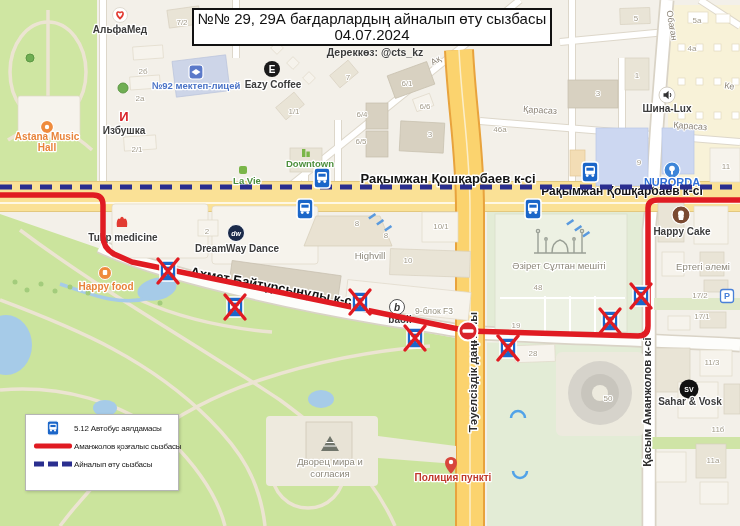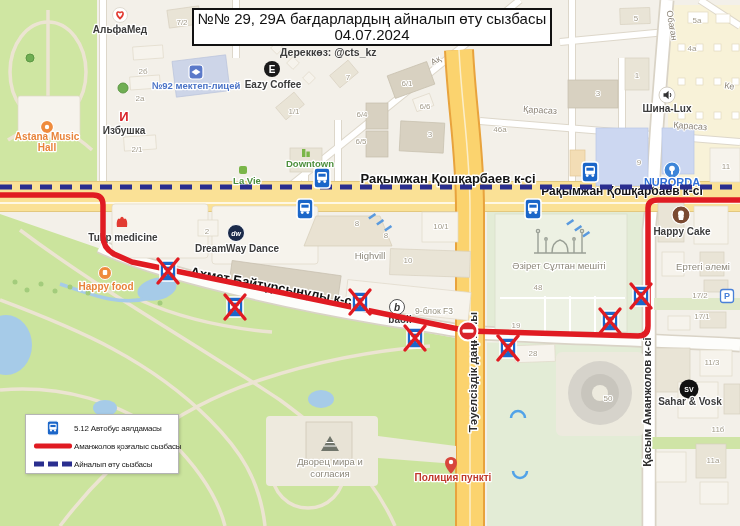--- a/index.html
+++ b/index.html
@@ -24,24 +24,24 @@
   
   .b{fill:#e9e4d6;stroke:#d8d0bf;stroke-width:.7;}
   .bw{fill:#f6f3ec;stroke:#e0d9c9;stroke-width:.7;}
   .bg{fill:#cdd5e8;stroke:#b9c3dc;stroke-width:.7;}
   .bl{fill:#ccd7f1;stroke:#b8c5e6;stroke-width:.7;}
   .bt{fill:#f3ddb5;stroke:#e2c794;stroke-width:.7;}
   .bd{fill:#d8d1c1;stroke:#c6bead;stroke-width:.7;}
   
   .title-box{position:absolute;left:192px;top:8px;width:356px;background:#ffffff;border:2px solid #111;
     text-align:center;color:#111;font-size:15px;line-height:15.5px;padding:1px 0 2px;z-index:30;}
-  .source-line{position:absolute;left:280px;top:46px;width:190px;font-size:10.5px;
+  .source-line{position:absolute;left:280px;top:46px;width:190px;text-align:center;font-size:10.5px;
     font-weight:bold;color:#3c3c3c;z-index:30;text-shadow:0 0 2px #fff,0 0 2px #fff;}
   .legend{position:absolute;left:25px;top:414px;width:154px;background:#ffffff;border:1px solid #b5b5b5;
-    box-shadow:1px 1px 3px rgba(0,0,0,.18);z-index:30;padding:4px 4px 0 6px;box-sizing:border-box;}
+    box-shadow:1px 1px 3px rgba(0,0,0,.18);z-index:30;padding:4px 4px 17px 6px;box-sizing:border-box;}
   .legend-row{display:flex;align-items:center;height:18px;}
   .legend-swatch{width:42px;flex:0 0 42px;display:flex;justify-content:center;align-items:center;}
   .legend-label{font-size:8px;letter-spacing:-.2px;color:#222;white-space:nowrap;}
 </style>
 </head>
 <body>
 
 <div class="stage">
 
 <svg width="740" height="526" viewBox="0 0 740 526">

